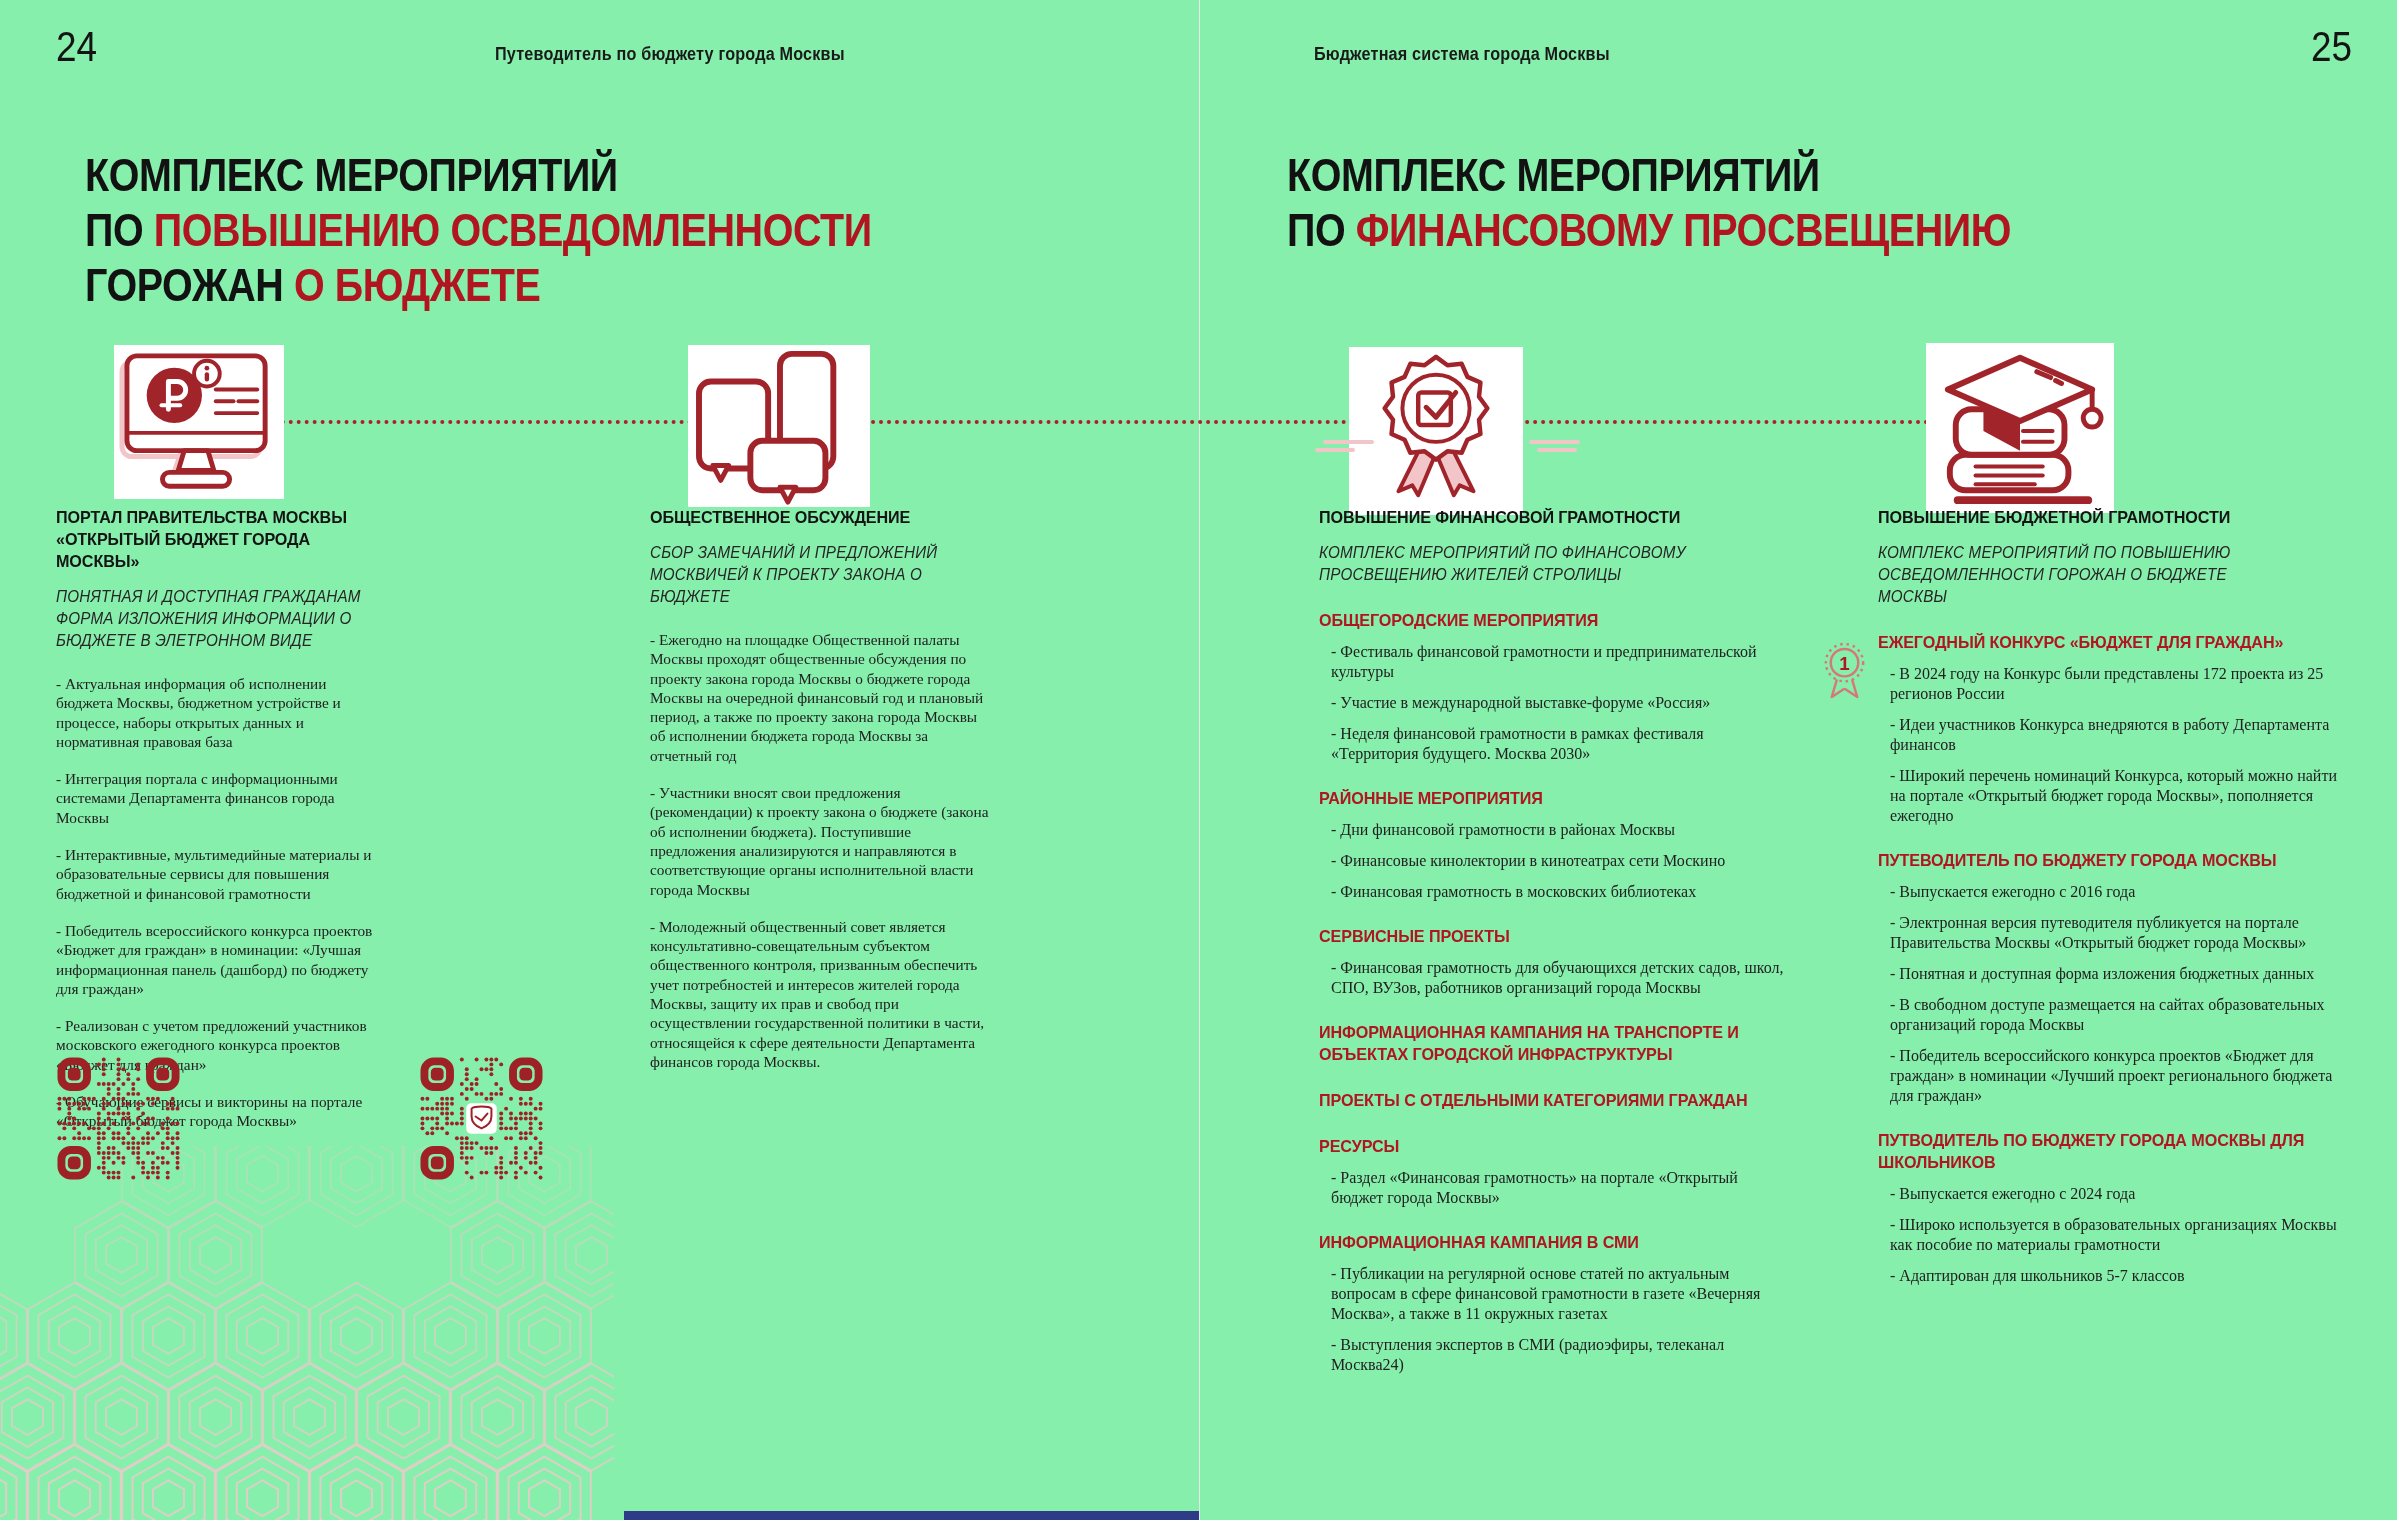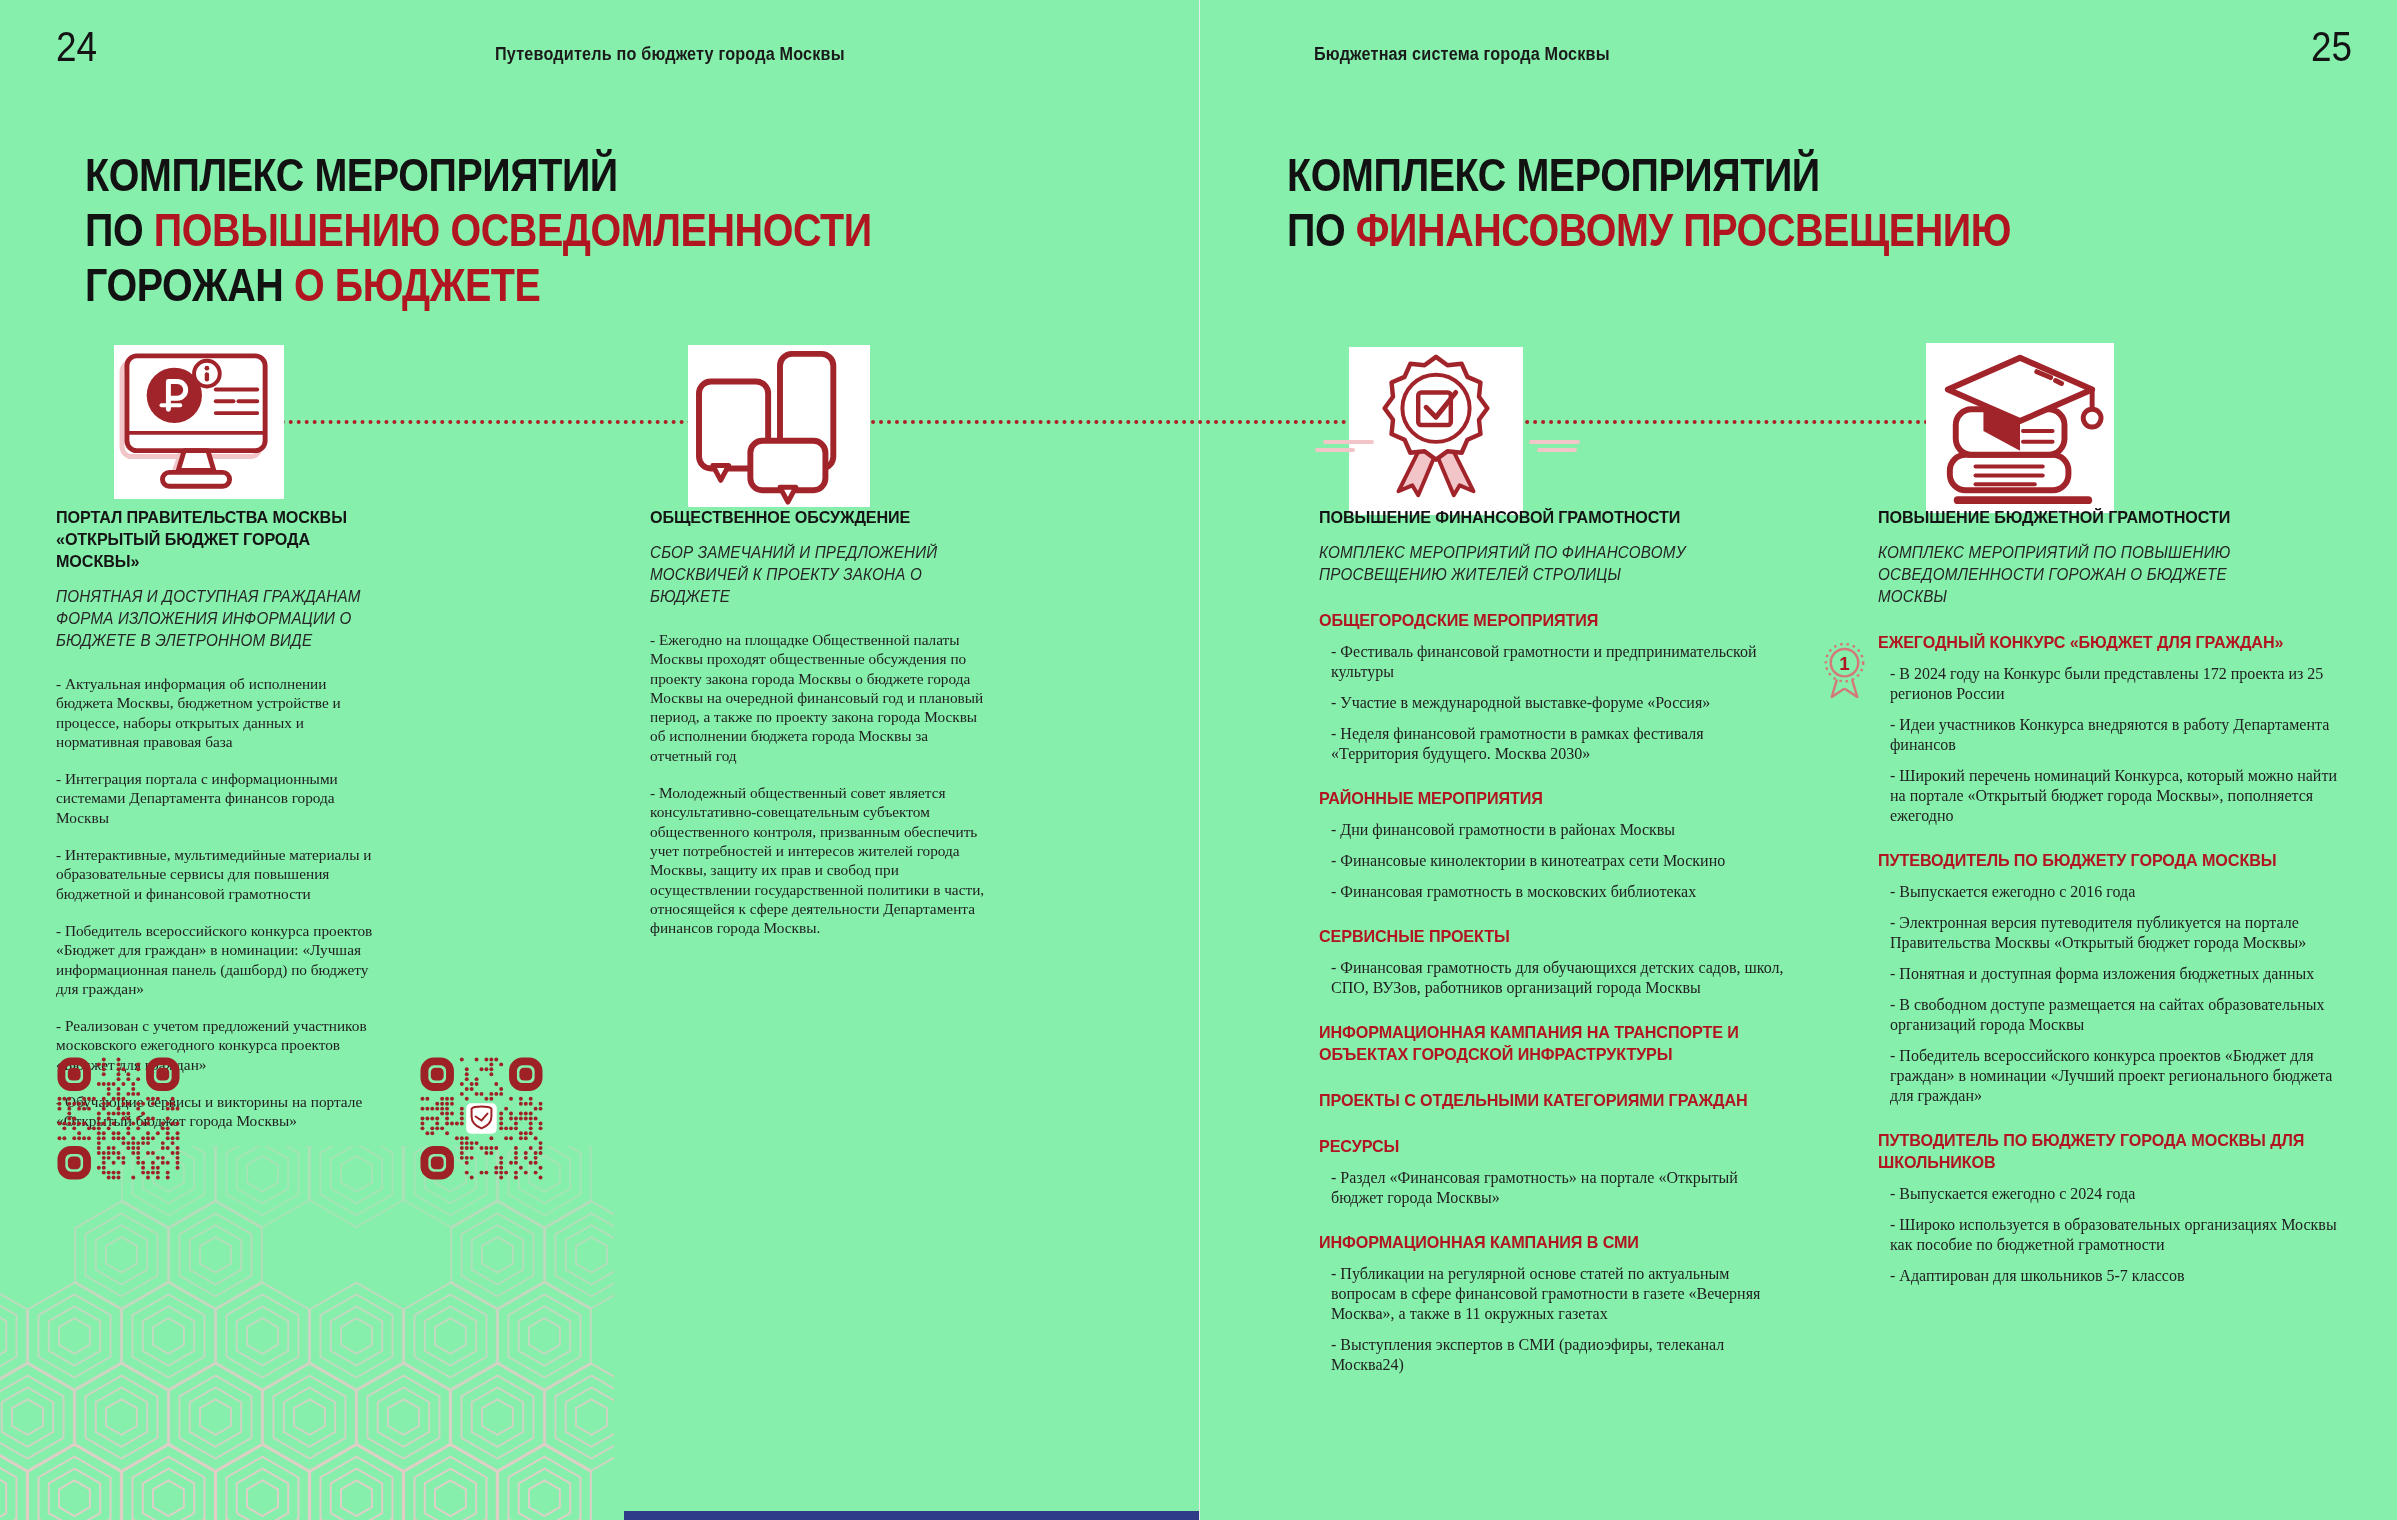--- a/index.html
+++ b/index.html
@@ -263,20 +263,21 @@
       <p class="bullet">- Интеграция портала с информационными системами Департамента финансов города Москвы</p>
       <p class="bullet">- Интерактивные, мультимедийные материалы и образовательные сервисы для повышения бюджетной и финансовой грамотности</p>
       <p class="bullet">- Победитель всероссийского конкурса проектов «Бюджет для граждан» в номинации: «Лучшая информационная панель (дашборд) по бюджету для граждан»</p>
       <p class="bullet">- Реализован с учетом предложений участников московского ежегодного конкурса проектов «Бюджет для граждан»</p>
       <p class="bullet">- Обучающие сервисы и викторины на портале «Открытый бюджет города Москвы»</p>
     </div>
   <div class="col" style="left:650px;top:507px;width:348px">
       <div class="col-heading">ОБЩЕСТВЕННОЕ ОБСУЖДЕНИЕ</div>
       <div class="col-subtitle">СБОР ЗАМЕЧАНИЙ И ПРЕДЛОЖЕНИЙ МОСКВИЧЕЙ К ПРОЕКТУ ЗАКОНА О БЮДЖЕТЕ</div>
       <p class="bullet">- Ежегодно на площадке Общественной палаты Москвы проходят общественные обсуждения по проекту закона города Москвы о бюджете города Москвы на очередной финансовый год и плановый период, а также по проекту закона города Москвы об исполнении бюджета города Москвы за отчетный год</p>
+      <p class="bullet">- Участники вносят свои предложения (рекомендации) к проекту закона о бюджете (закона об исполнении бюджета). Поступившие предложения анализируются и направляются в соответствующие органы исполнительной власти города Москвы</p>
       <p class="bullet">- Молодежный общественный совет является консультативно-совещательным субъектом общественного контроля, призванным обеспечить учет потребностей и интересов жителей города Москвы, защиту их прав и свобод при осуществлении государственной политики в части, относящейся к сфере деятельности Департамента финансов города Москвы.</p>
     </div>
   <div class="col col-right" style="left:1319px;top:507px;width:465px">
       <div class="col-heading">ПОВЫШЕНИЕ ФИНАНСОВОЙ ГРАМОТНОСТИ</div>
       <div class="col-subtitle">КОМПЛЕКС МЕРОПРИЯТИЙ ПО ФИНАНСОВОМУ ПРОСВЕЩЕНИЮ ЖИТЕЛЕЙ СТРОЛИЦЫ</div>
       <div class="sec-heading">ОБЩЕГОРОДСКИЕ МЕРОПРИЯТИЯ</div>
       <p class="bullet">- Фестиваль финансовой грамотности и предпринимательской культуры</p>
       <p class="bullet">- Участие в международной выставке-форуме «Россия»</p>
       <p class="bullet">- Неделя финансовой грамотности в рамках фестиваля «Территория будущего. Москва 2030»</p>
       <div class="sec-heading">РАЙОННЫЕ МЕРОПРИЯТИЯ</div>
@@ -301,21 +302,21 @@
       <p class="bullet">- Идеи участников Конкурса внедряются в работу Департамента финансов</p>
       <p class="bullet">- Широкий перечень номинаций Конкурса, который можно найти на портале «Открытый бюджет города Москвы», пополняется ежегодно</p>
       <div class="sec-heading">ПУТЕВОДИТЕЛЬ ПО БЮДЖЕТУ ГОРОДА МОСКВЫ</div>
       <p class="bullet">- Выпускается ежегодно с 2016 года</p>
       <p class="bullet">- Электронная версия путеводителя публикуется на портале Правительства Москвы «Открытый бюджет города Москвы»</p>
       <p class="bullet">- Понятная и доступная форма изложения бюджетных данных</p>
       <p class="bullet">- В свободном доступе размещается на сайтах образовательных организаций города Москвы</p>
       <p class="bullet">- Победитель всероссийского конкурса проектов «Бюджет для граждан» в номинации «Лучший проект регионального бюджета для граждан»</p>
       <div class="sec-heading">ПУТВОДИТЕЛЬ ПО БЮДЖЕТУ ГОРОДА МОСКВЫ ДЛЯ ШКОЛЬНИКОВ</div>
       <p class="bullet">- Выпускается ежегодно с 2024 года</p>
-      <p class="bullet">- Широко используется в образовательных организациях Москвы как пособие по бюджетной грамотности</p>
+      <p class="bullet">- Широко используется в образовательных организациях Москвы как пособие по материалы грамотности</p>
       <p class="bullet">- Адаптирован для школьников 5-7 классов</p>
     </div>
 
   <svg class="badge" width="53" height="61" viewBox="0 0 54 62">
     <circle cx="27" cy="23" r="19" fill="none" stroke="#d4787c" stroke-width="2.5" stroke-dasharray="2.5 4"></circle>
     <circle cx="27" cy="23" r="14" fill="none" stroke="#d4787c" stroke-width="2.5"></circle>
     <text x="27" y="30" text-anchor="middle" font-size="19" font-weight="bold" fill="#b11520">1</text>
     <path d="M19,41 L14,58 L26,50 M35,41 L40,58 L28,50" fill="none" stroke="#d4787c" stroke-width="2.5" stroke-linecap="round" stroke-linejoin="round"></path>
   </svg>
 

